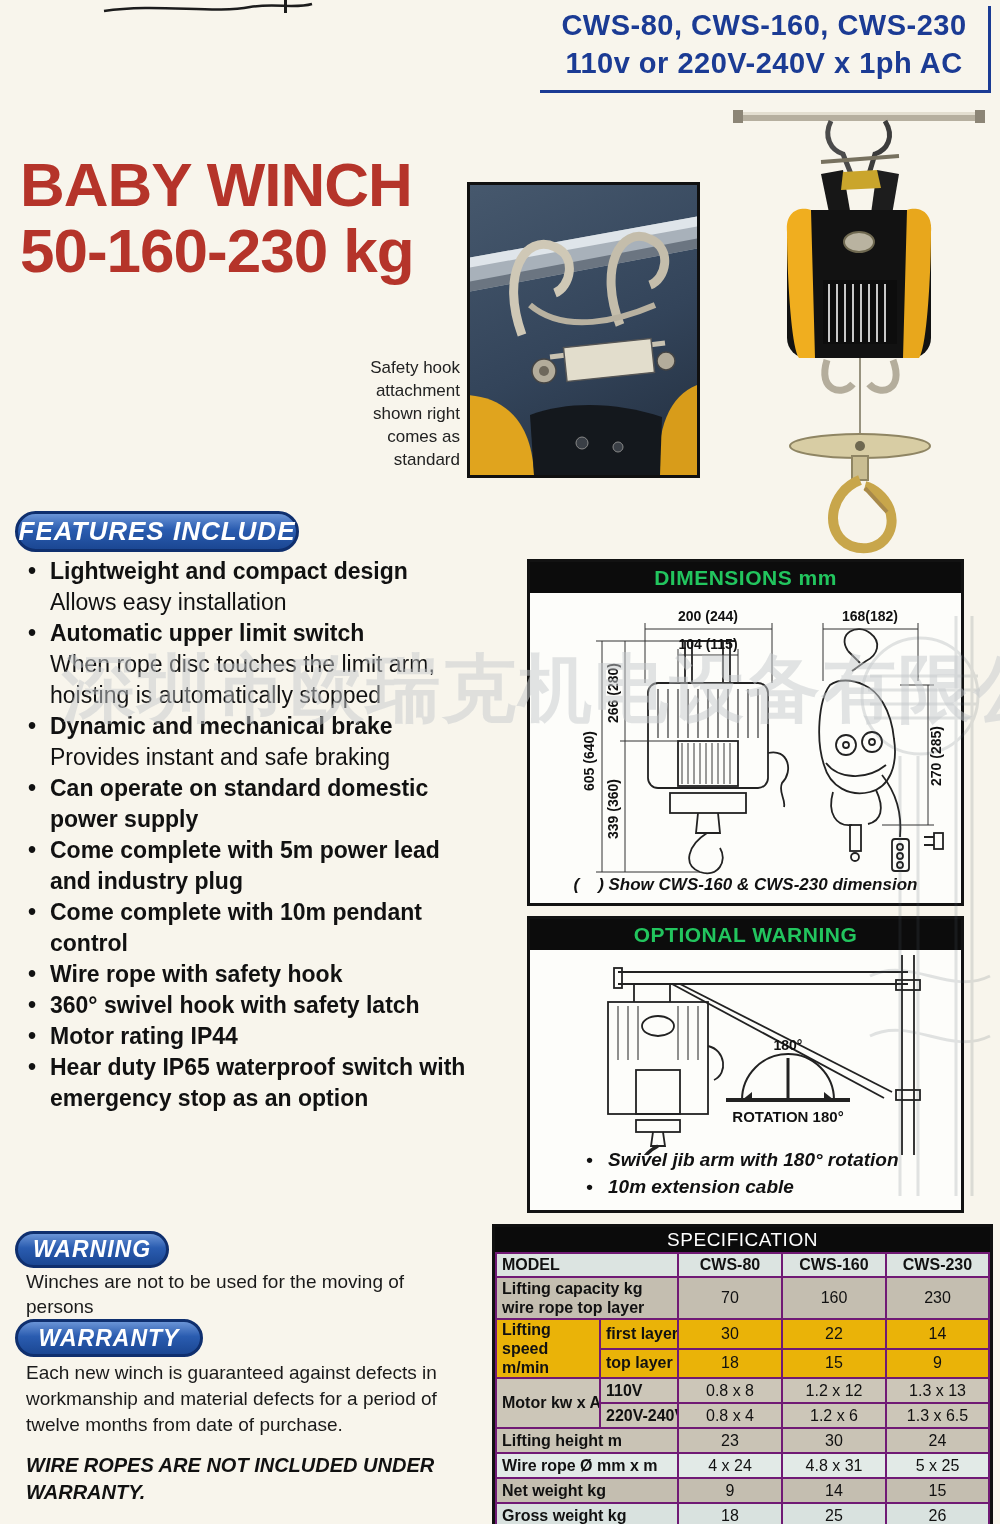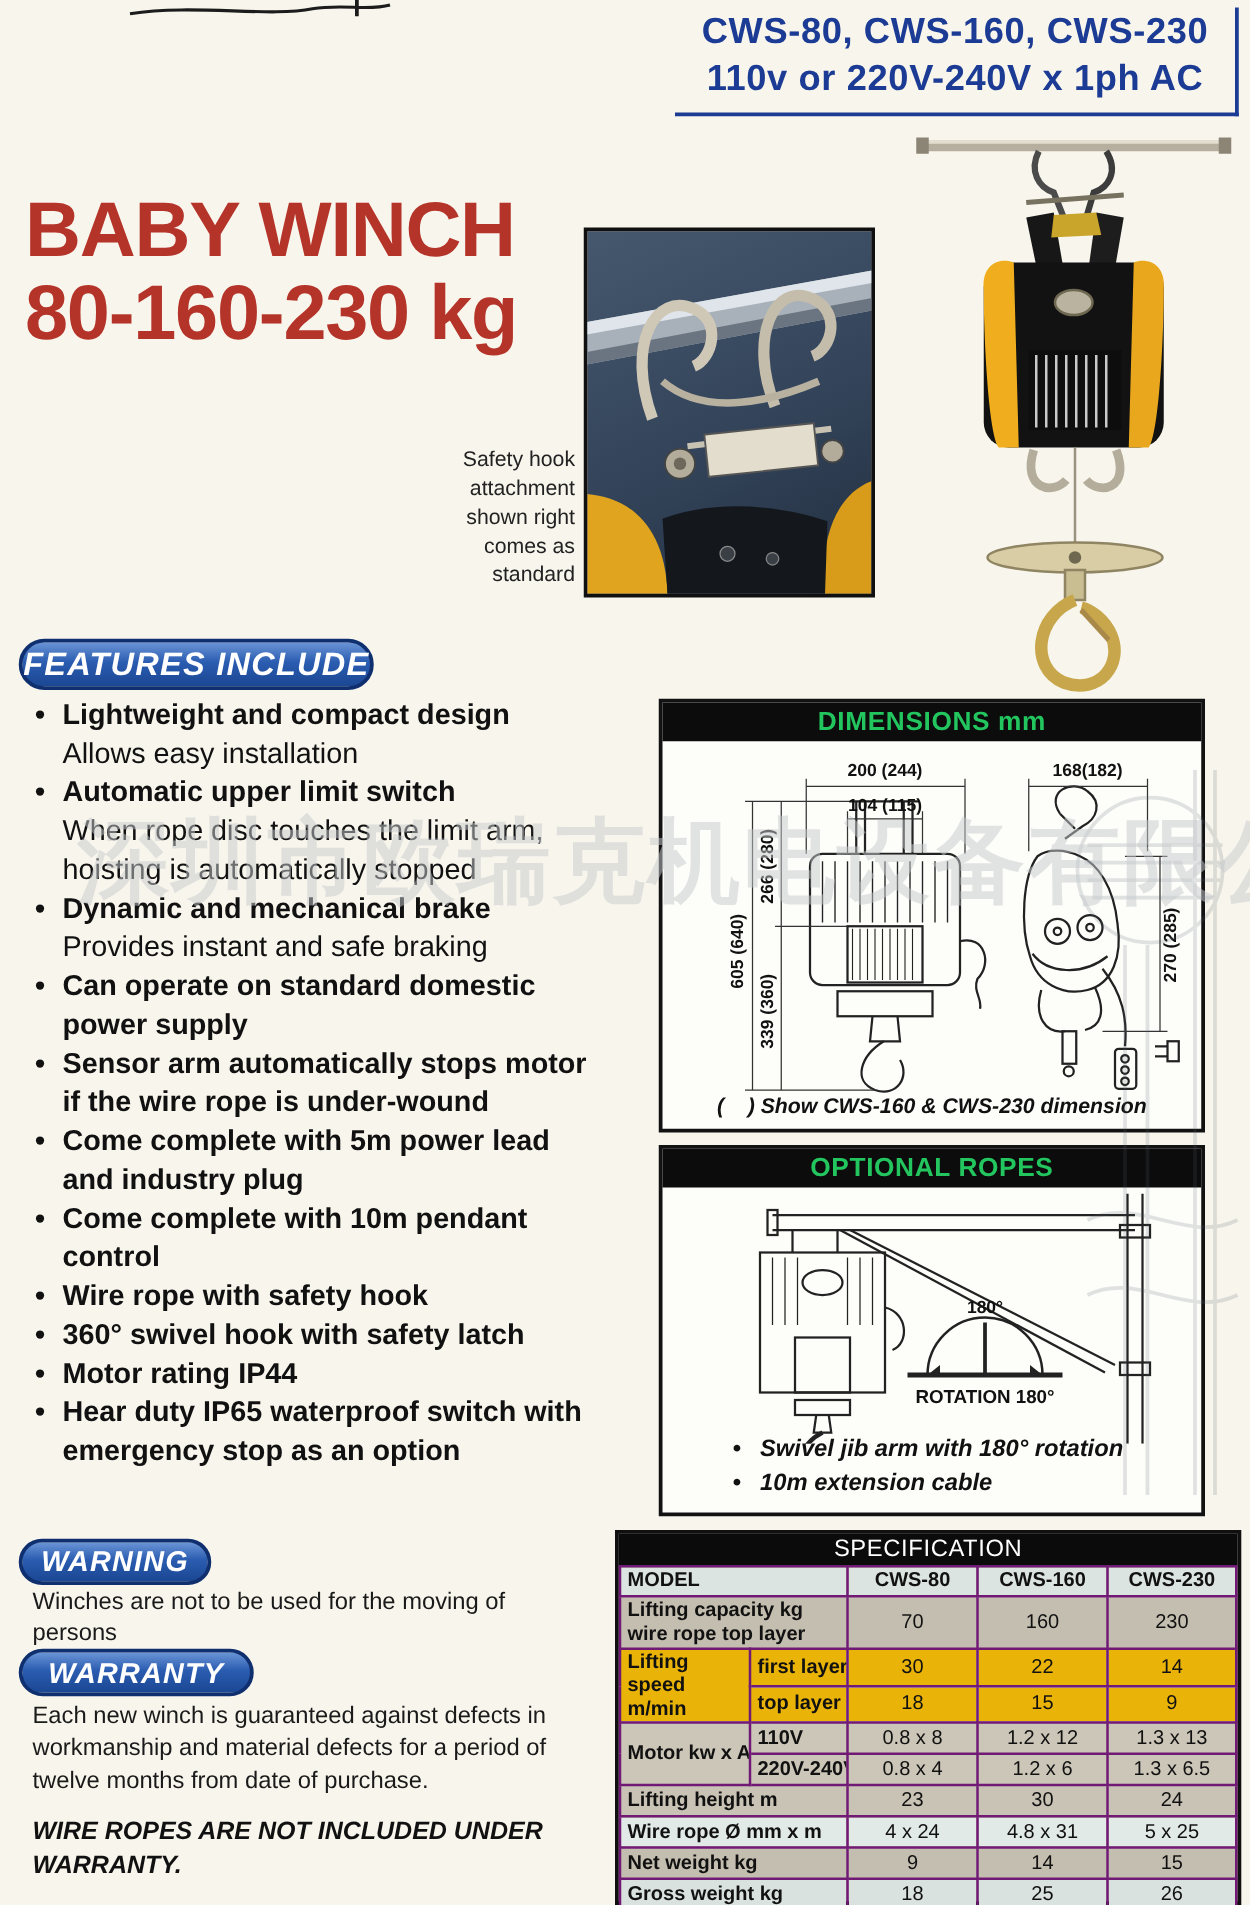--- a/index.html
+++ b/index.html
@@ -93,21 +93,21 @@
     <rect x="184" y="0" width="3" height="13" fill="#1c1c1c"></rect>
   </svg>
 
   <div class="abs model-header">
     <div>CWS-80, CWS-160, CWS-230</div>
     <div>110v or 220V-240V x 1ph AC</div>
   </div>
 
   <div class="abs title">
     <div>BABY WINCH</div>
-    <div>80-160-230 kg</div>
+    <div>50-160-230 kg</div>
   </div>
 
   <div class="abs photo-caption">
     <div>Safety hook</div>
     <div>attachment</div>
     <div>shown right</div>
     <div>comes as</div>
     <div>standard</div>
   </div>
 
@@ -182,23 +182,20 @@
       <li>
           <span class="feat-bold">Automatic upper limit switch</span>
           <span class="feat-normal">When rope disc touches the limit arm, hoisting is automatically stopped</span>
         </li>
       <li>
           <span class="feat-bold">Dynamic and mechanical brake</span>
           <span class="feat-normal">Provides instant and safe braking</span>
         </li>
       <li>
           <span class="feat-bold">Can operate on standard domestic power supply</span>
-        </li>
-      <li>
-          <span class="feat-bold">Sensor arm automatically stops motor if the wire rope is under-wound</span>
         </li>
       <li>
           <span class="feat-bold">Come complete with 5m power lead and industry plug</span>
         </li>
       <li>
           <span class="feat-bold">Come complete with 10m pendant control</span>
         </li>
       <li>
           <span class="feat-bold">Wire rope with safety hook</span>
         </li>
@@ -313,21 +310,21 @@
         <text x="64" y="168" text-anchor="middle" transform="rotate(-90 64 168)">605 (640)</text>
         <text x="88" y="100" text-anchor="middle" transform="rotate(-90 88 100)">266 (280)</text>
         <text x="88" y="216" text-anchor="middle" transform="rotate(-90 88 216)">339 (360)</text>
         <text x="411" y="163" text-anchor="middle" transform="rotate(-90 411 163)">270 (285)</text>
       </g>
     </svg>
     <div class="dim-caption">(&nbsp;&nbsp;&nbsp;&nbsp;) Show CWS-160 &amp; CWS-230 dimension</div>
   </div>
 
   <div class="abs linebox opt-box">
-    <div class="box-title">OPTIONAL ROPES</div>
+    <div class="box-title">OPTIONAL WARNING</div>
     <svg width="431" height="205" viewBox="0 0 431 205">
       <g stroke="#222" stroke-width="1.8" fill="none">
         <line x1="372" y1="5" x2="372" y2="205"></line>
           <line x1="384" y1="5" x2="384" y2="205"></line>
         <rect x="366" y="30" width="24" height="10"></rect>
           <rect x="366" y="140" width="24" height="10"></rect>
         <line x1="88" y1="22" x2="378" y2="22"></line>
           <line x1="88" y1="34" x2="378" y2="34"></line>
         <rect x="84" y="18" width="8" height="20"></rect>
         <line x1="150" y1="34" x2="362" y2="142"></line>

